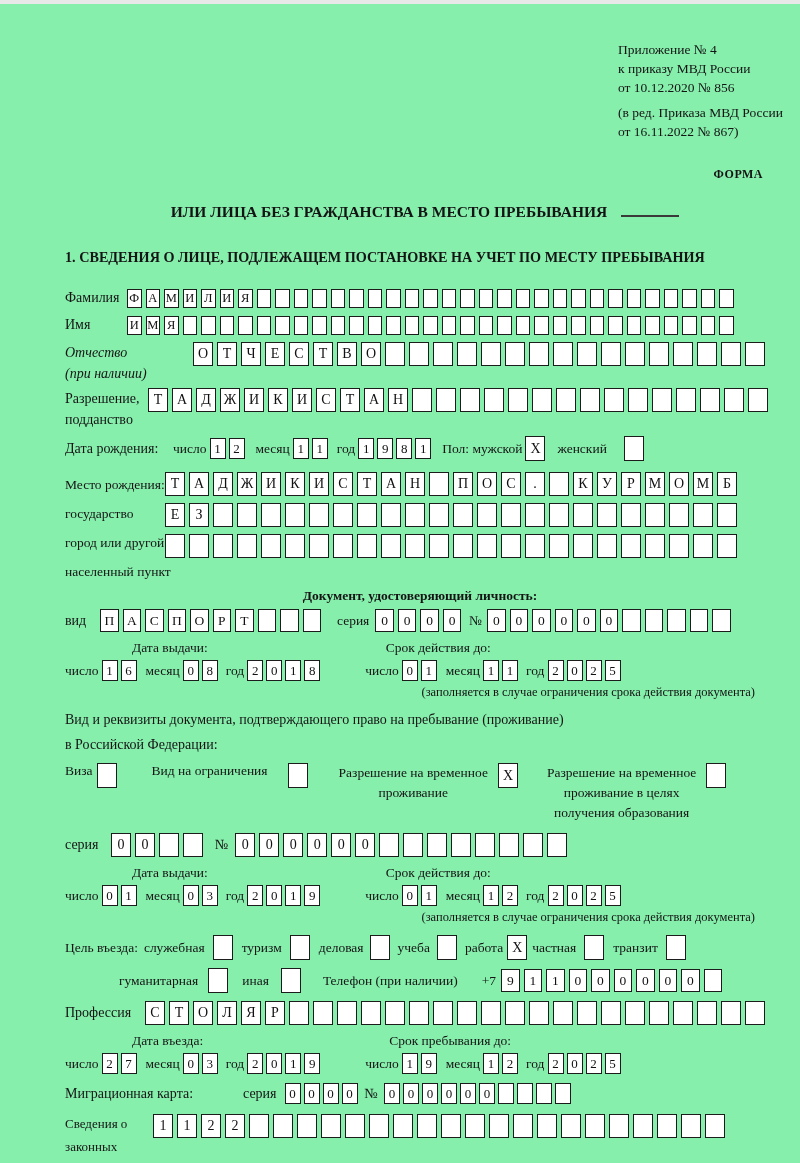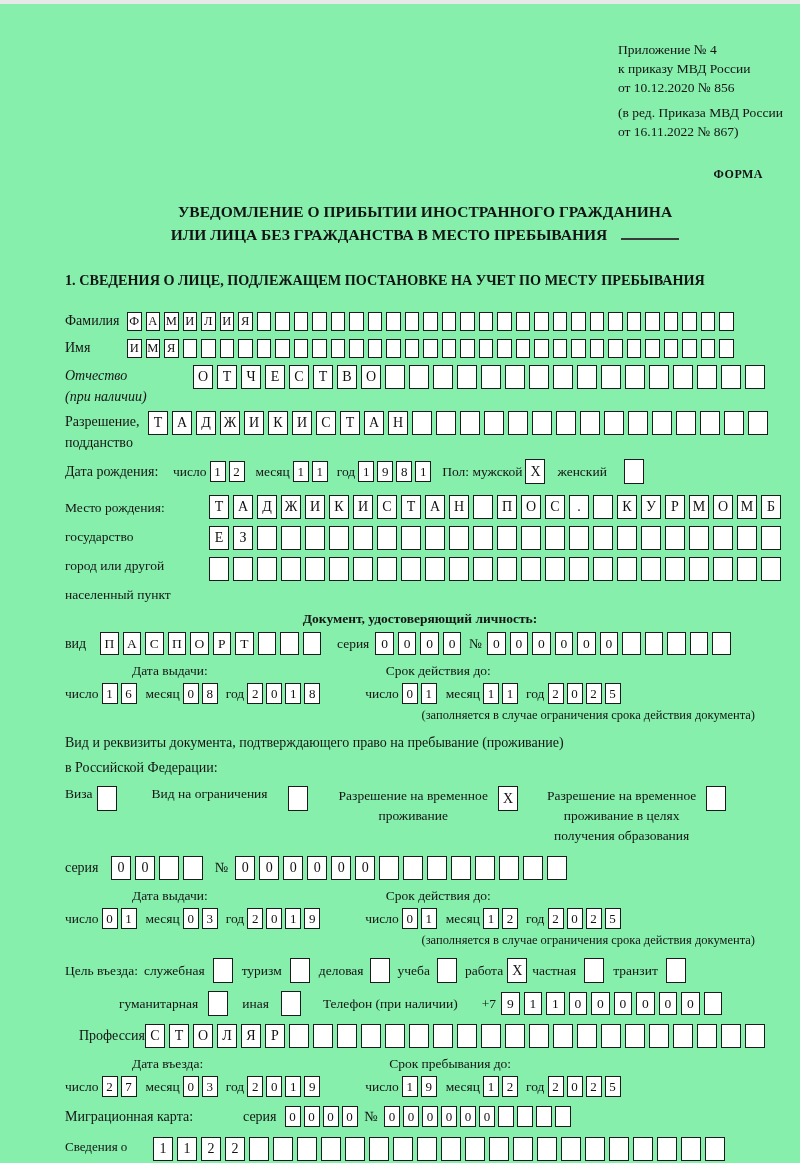--- a/index.html
+++ b/index.html
@@ -48,21 +48,20 @@
     <div>Приложение № 4</div>
     <div>к приказу МВД России</div>
     <div>от 10.12.2020 № 856</div>
     <div class="amend">(в ред. Приказа МВД России</div>
     <div>от 16.11.2022 № 867)</div>
   </div>
 
   <div class="forma">ФОРМА</div>
 
   <div class="title">
-    <div>УВЕДОМЛЕНИЕ О ПРИБЫТИИ ИНОСТРАННОГО ГРАЖДАНИНА</div>
     <div><span>ИЛИ ЛИЦА БЕЗ ГРАЖДАНСТВА В МЕСТО ПРЕБЫВАНИЯ</span><span class="blank"></span></div>
   </div>
 
   <div class="sec">1. СВЕДЕНИЯ О ЛИЦЕ, ПОДЛЕЖАЩЕМ ПОСТАНОВКЕ НА УЧЕТ ПО МЕСТУ ПРЕБЫВАНИЯ</div>
 
   <div class="frow" style="margin-top:22px;">
     <span class="lbl" style="width:62px;">Фамилия</span>
     <span class="boxes">
         <span class="cell">Ф</span>
         <span class="cell">А</span>
@@ -229,21 +228,21 @@
     <span class="dlbl" style="margin-left:8px;">Пол: мужской</span>
     <span class="boxes">
         <span class="cb">X</span>
       </span>
     <span class="dlbl" style="margin-left:12px;">женский</span>
     <span class="boxes" style="margin-left:14px;">
         <span class="cb"></span>
       </span>
   </div>
 
-  <div class="frow top" style="margin-top:9px;gap:44px;">
+  <div class="frow top" style="margin-top:9px;">
     <span class="lblcol" style="width:100px;font-size:13.5px;line-height:29px;white-space:nowrap;">
       <span style="display:block;">Место рождения:</span>
       <span style="display:block;">государство</span>
       <span style="display:block;">город или другой</span>
       <span style="display:block;">населенный пункт</span>
     </span>
     <span class="boxcol" style="padding-top:2px;">
       <span class="boxes">
           <span class="cellL">Т</span>
           <span class="cellL">А</span>
@@ -563,21 +562,21 @@
         <span class="cellM">0</span>
         <span class="cellM">0</span>
         <span class="cellM">0</span>
         <span class="cellM">0</span>
         <span class="cellM">0</span>
         <span class="cellM"></span>
       </span>
   </div>
 
   <div class="frow" style="margin-top:8px;">
-    <span class="lbl" style="width:80px;text-align:right;">Профессия</span>
+    <span class="lbl" style="width:80px;">Профессия</span>
     <span class="boxes">
         <span class="cellL">С</span>
         <span class="cellL">Т</span>
         <span class="cellL">О</span>
         <span class="cellL">Л</span>
         <span class="cellL">Я</span>
         <span class="cellL">Р</span>
         <span class="cellL"></span>
         <span class="cellL"></span>
         <span class="cellL"></span>

